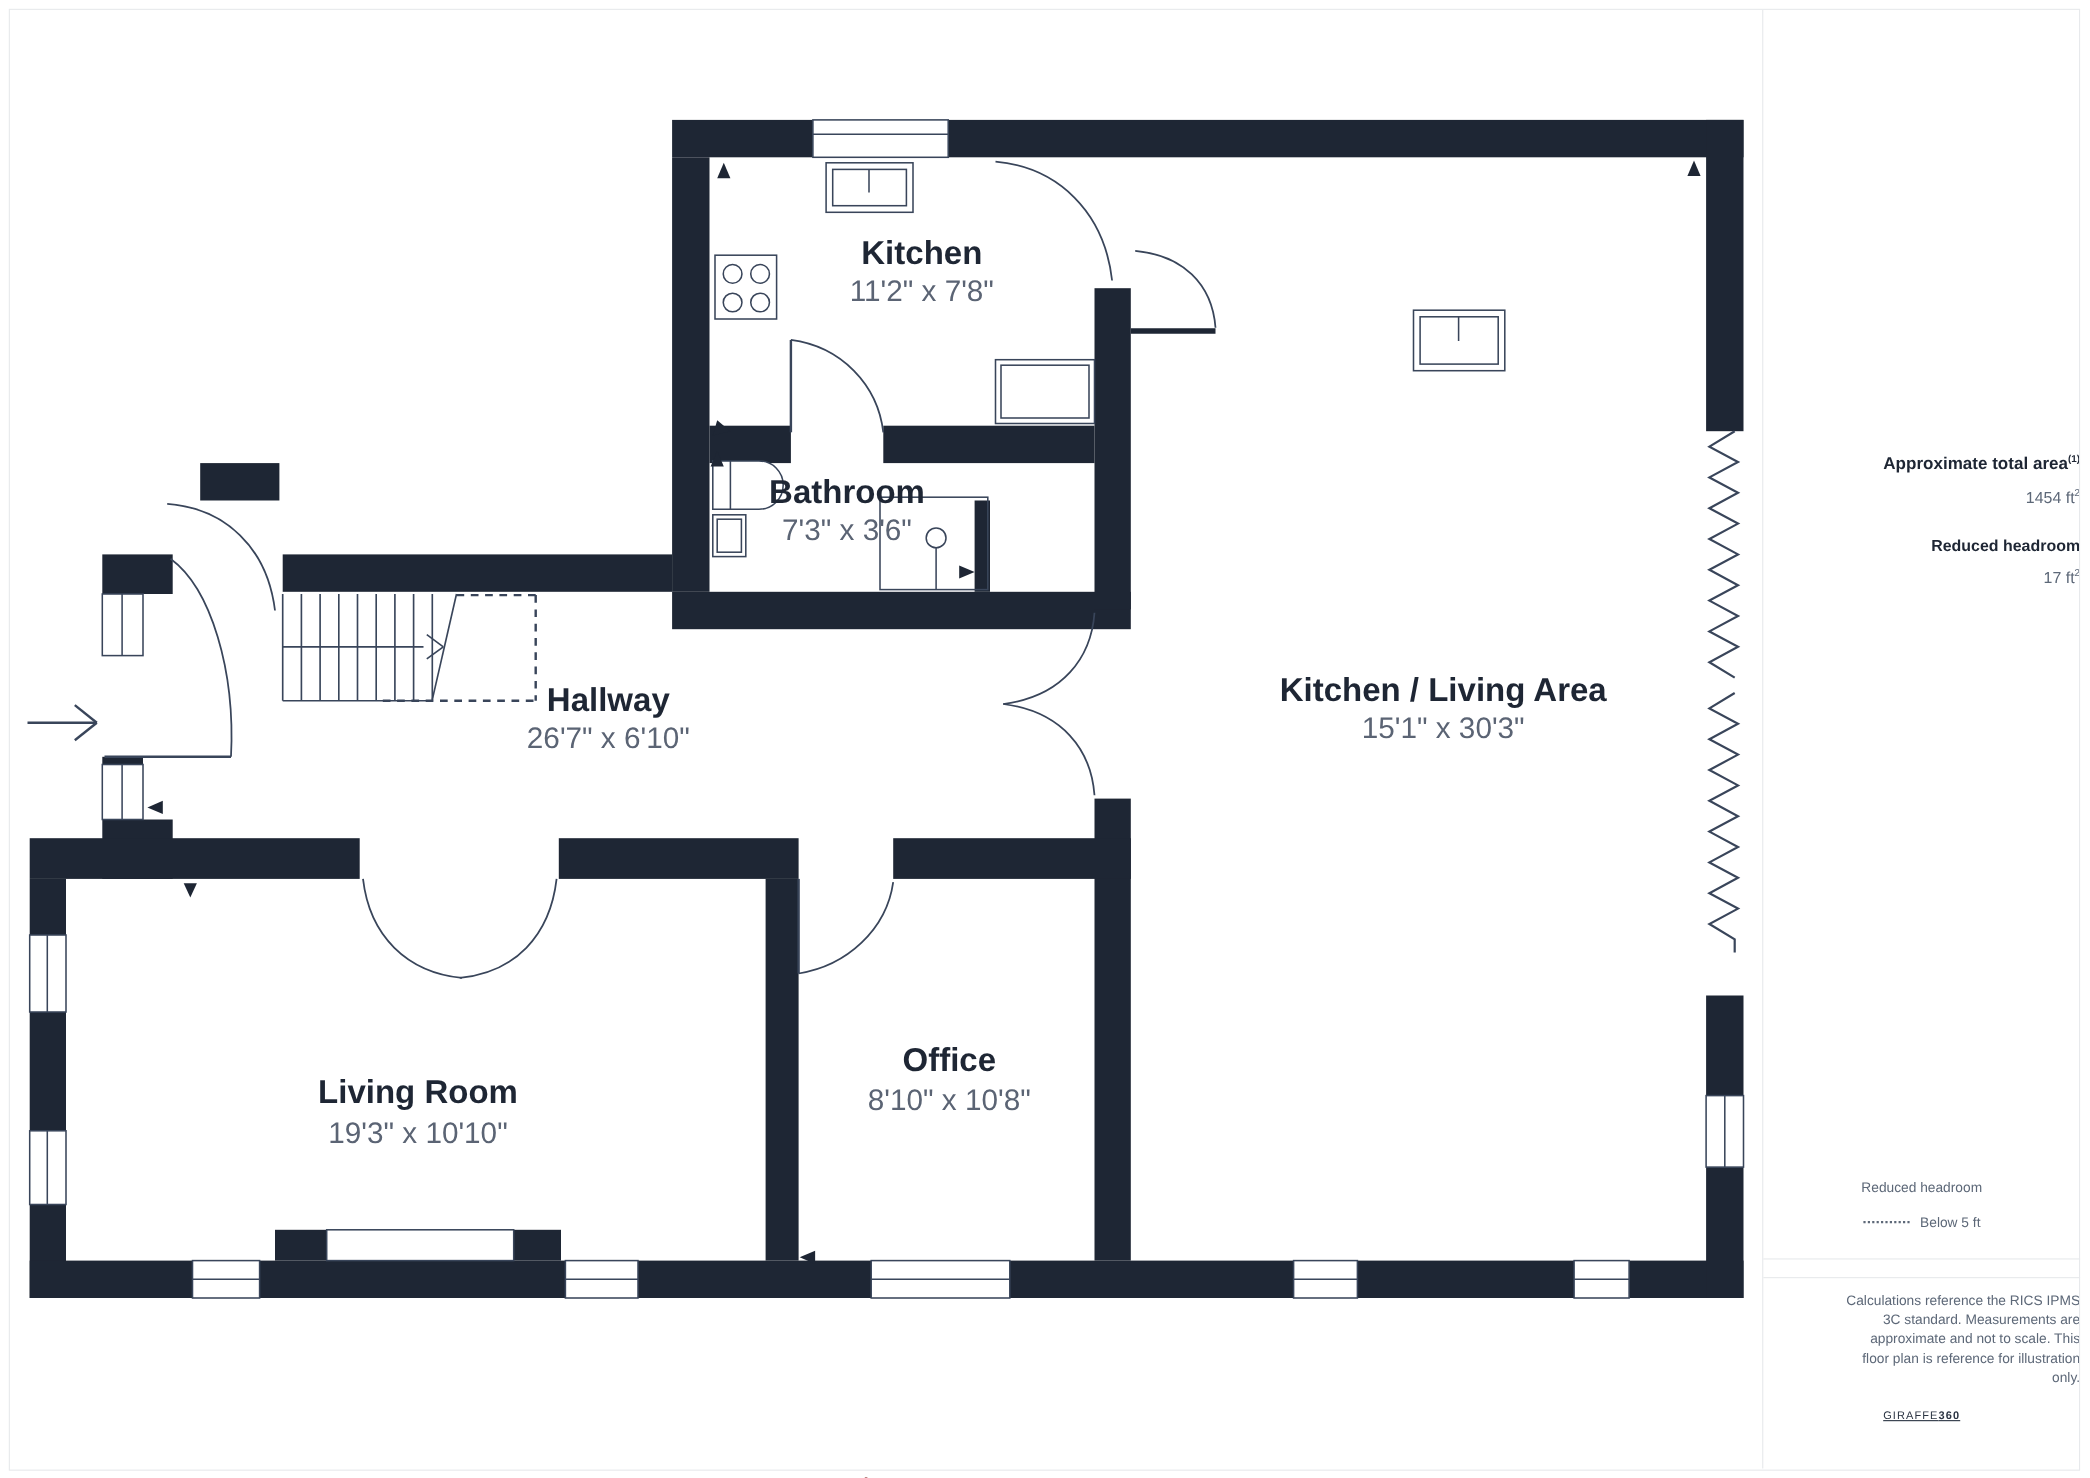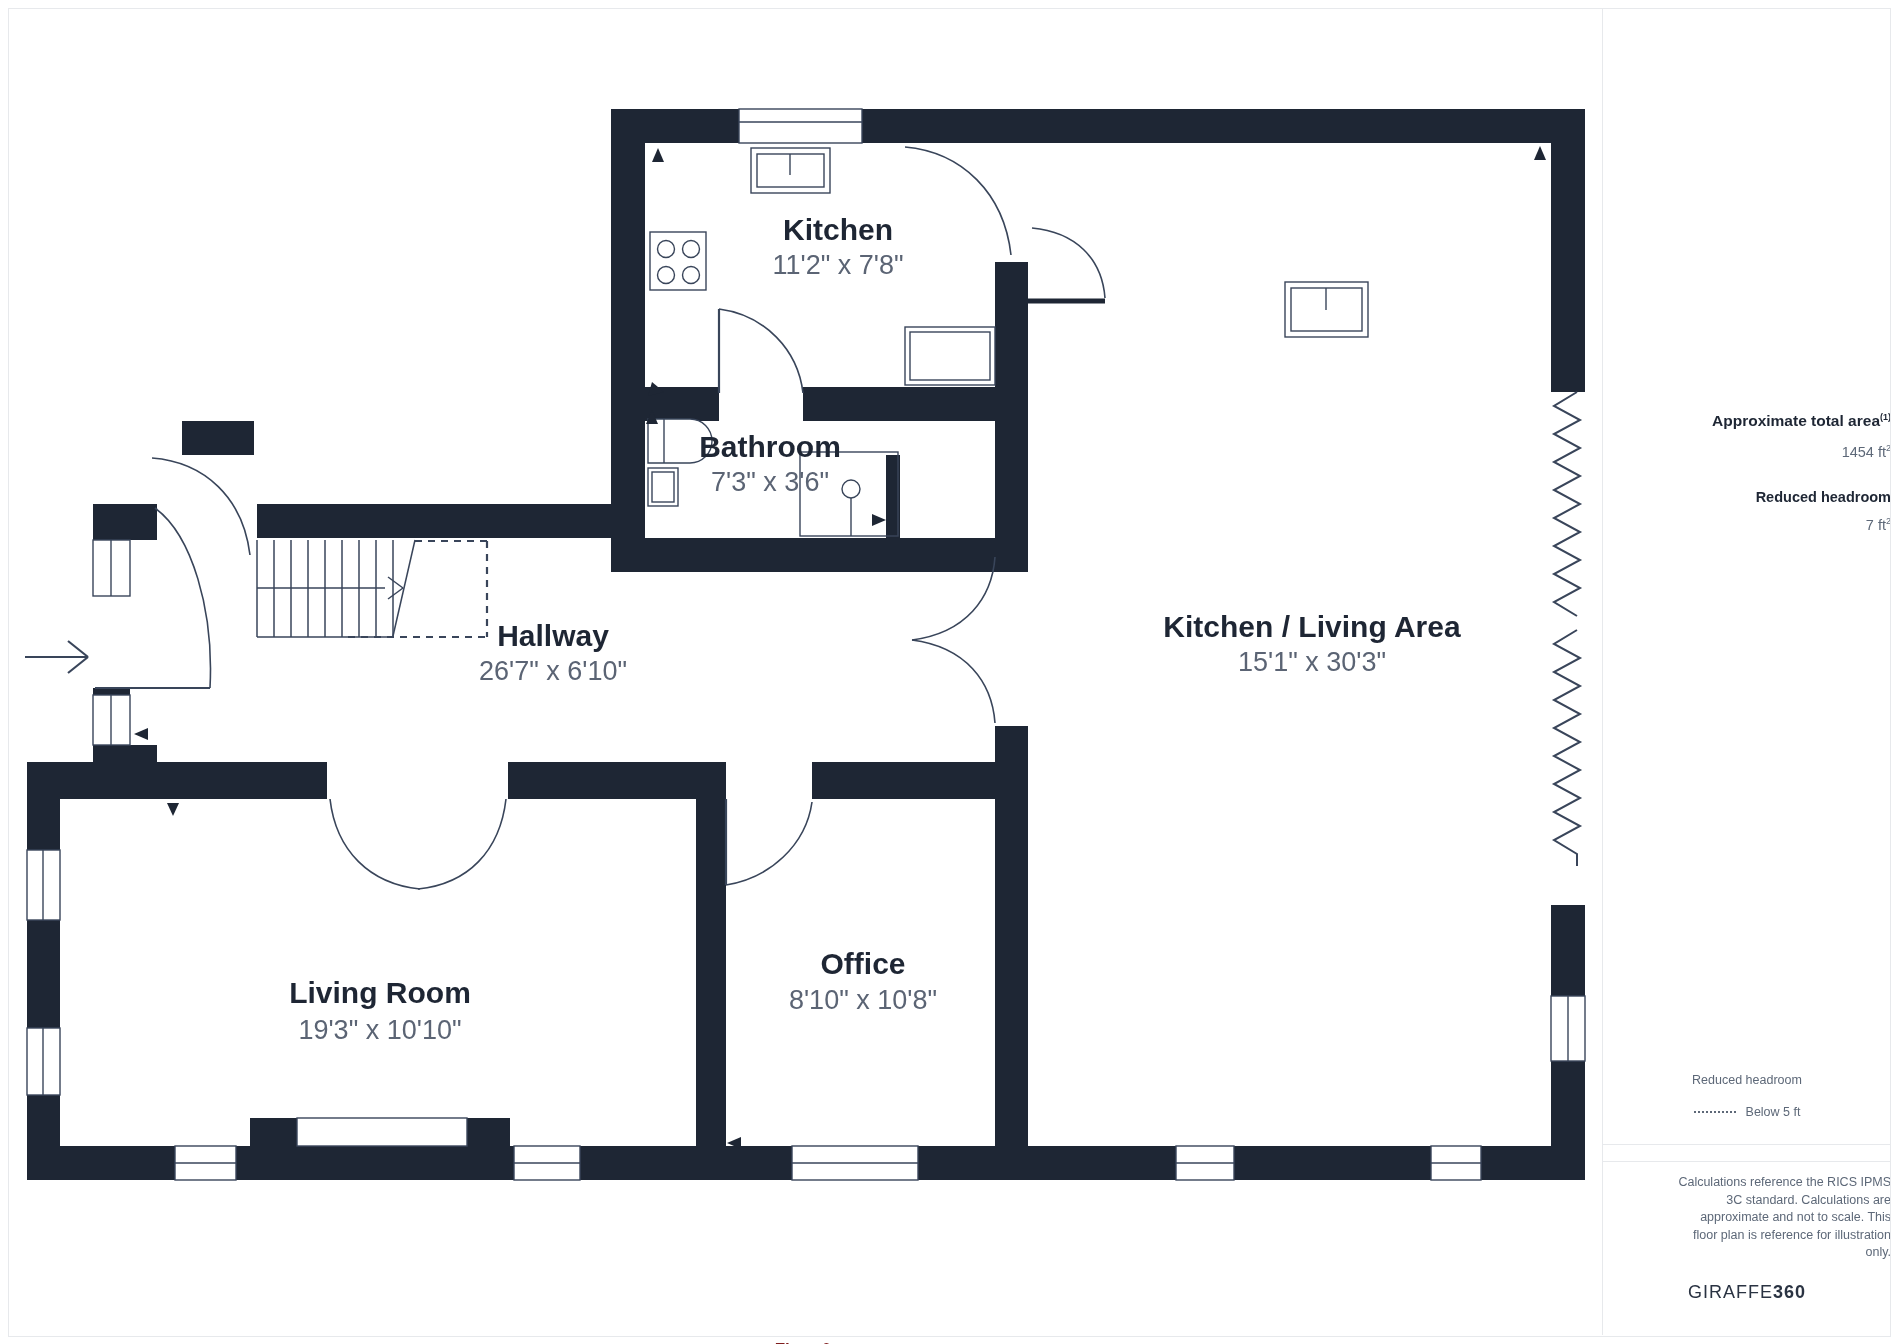--- a/index.html
+++ b/index.html
@@ -14,21 +14,21 @@
   .sb-h sup{font-size:9px;}
   .sb-box{position:absolute;left:0;width:100%;box-sizing:border-box;}
   .footnote-box{top:969px;height:58px;border-top:1px solid #e7e9ec;border-bottom:1px solid #e7e9ec;display:flex;align-items:center;justify-content:center;}
   .legend-box{top:1027px;height:109px;border-bottom:1px solid #e7e9ec;}
   .disclaimer-box{top:1152px;height:175px;border-top:1px solid #e7e9ec;}
   .sb-small{color:#5d6878;font-size:12.5px;line-height:17.5px;}
   .legend-label{position:absolute;top:36px;width:100%;text-align:center;}
   .legend-row{position:absolute;top:66px;width:100%;text-align:center;}
   .dotted{display:inline-block;width:42px;border-bottom:2px dotted #5d6878;vertical-align:middle;margin-right:10px;}
   .disclaimer{padding-top:12px;text-align:right;}
-  .brand{position:absolute;top:120px;width:100%;text-align:center;color:#2a3342;font-size:18px;letter-spacing:1px;}
+  .brand{position:absolute;top:120px;width:100%;text-align:center;color:#2a3342;font-size:10px;letter-spacing:1px;text-decoration:underline;}
   .brand b{font-weight:bold;}
   .floor-label{position:absolute;left:713px;top:1340px;width:180px;text-align:center;color:#7f1d1d;font-weight:bold;font-size:17px;}
   
   text.rname{fill:#1e2634;font-weight:bold;font-size:30px;font-family:"Liberation Sans",sans-serif;}
   text.rdims{fill:#5b6474;font-size:27px;font-family:"Liberation Sans",sans-serif;}
 </style>
 </head>
 <body>
 
 <svg class="plan" width="1900" height="1344" viewBox="0 0 1900 1344">
@@ -277,35 +277,35 @@
 
 <div class="sidebar">
   <div class="sb-abs sb-h" style="top:403px;">
     <span>Approximate total area</span><sup>(1)</sup>
   </div>
   <div class="sb-abs sb-v" style="top:434px;">
     <span>1454 ft</span><sup style="font-size:9px;">2</sup>
   </div>
   <div class="sb-abs sb-h" style="top:480px;font-size:14.5px;">Reduced headroom</div>
   <div class="sb-abs sb-v" style="top:507px;">
-    <span>7 ft</span><sup style="font-size:9px;">2</sup>
+    <span>17 ft</span><sup style="font-size:9px;">2</sup>
   </div>
 
 
   <div class="sb-box legend-box">
     <div class="legend-label sb-small">Reduced headroom</div>
     <div class="legend-row">
       <span class="dotted"></span><span class="sb-small">Below 5 ft</span>
     </div>
   </div>
 
   <div class="sb-box disclaimer-box">
     <div class="disclaimer sb-small">
       <div>Calculations reference the RICS IPMS</div>
-      <div>3C standard. Calculations are</div>
+      <div>3C standard. Measurements are</div>
       <div>approximate and not to scale. This</div>
       <div>floor plan is reference for illustration</div>
       <div>only.</div>
     </div>
     <div class="brand">
       <span>GIRAFFE</span><b>360</b>
     </div>
   </div>
 </div>
 

